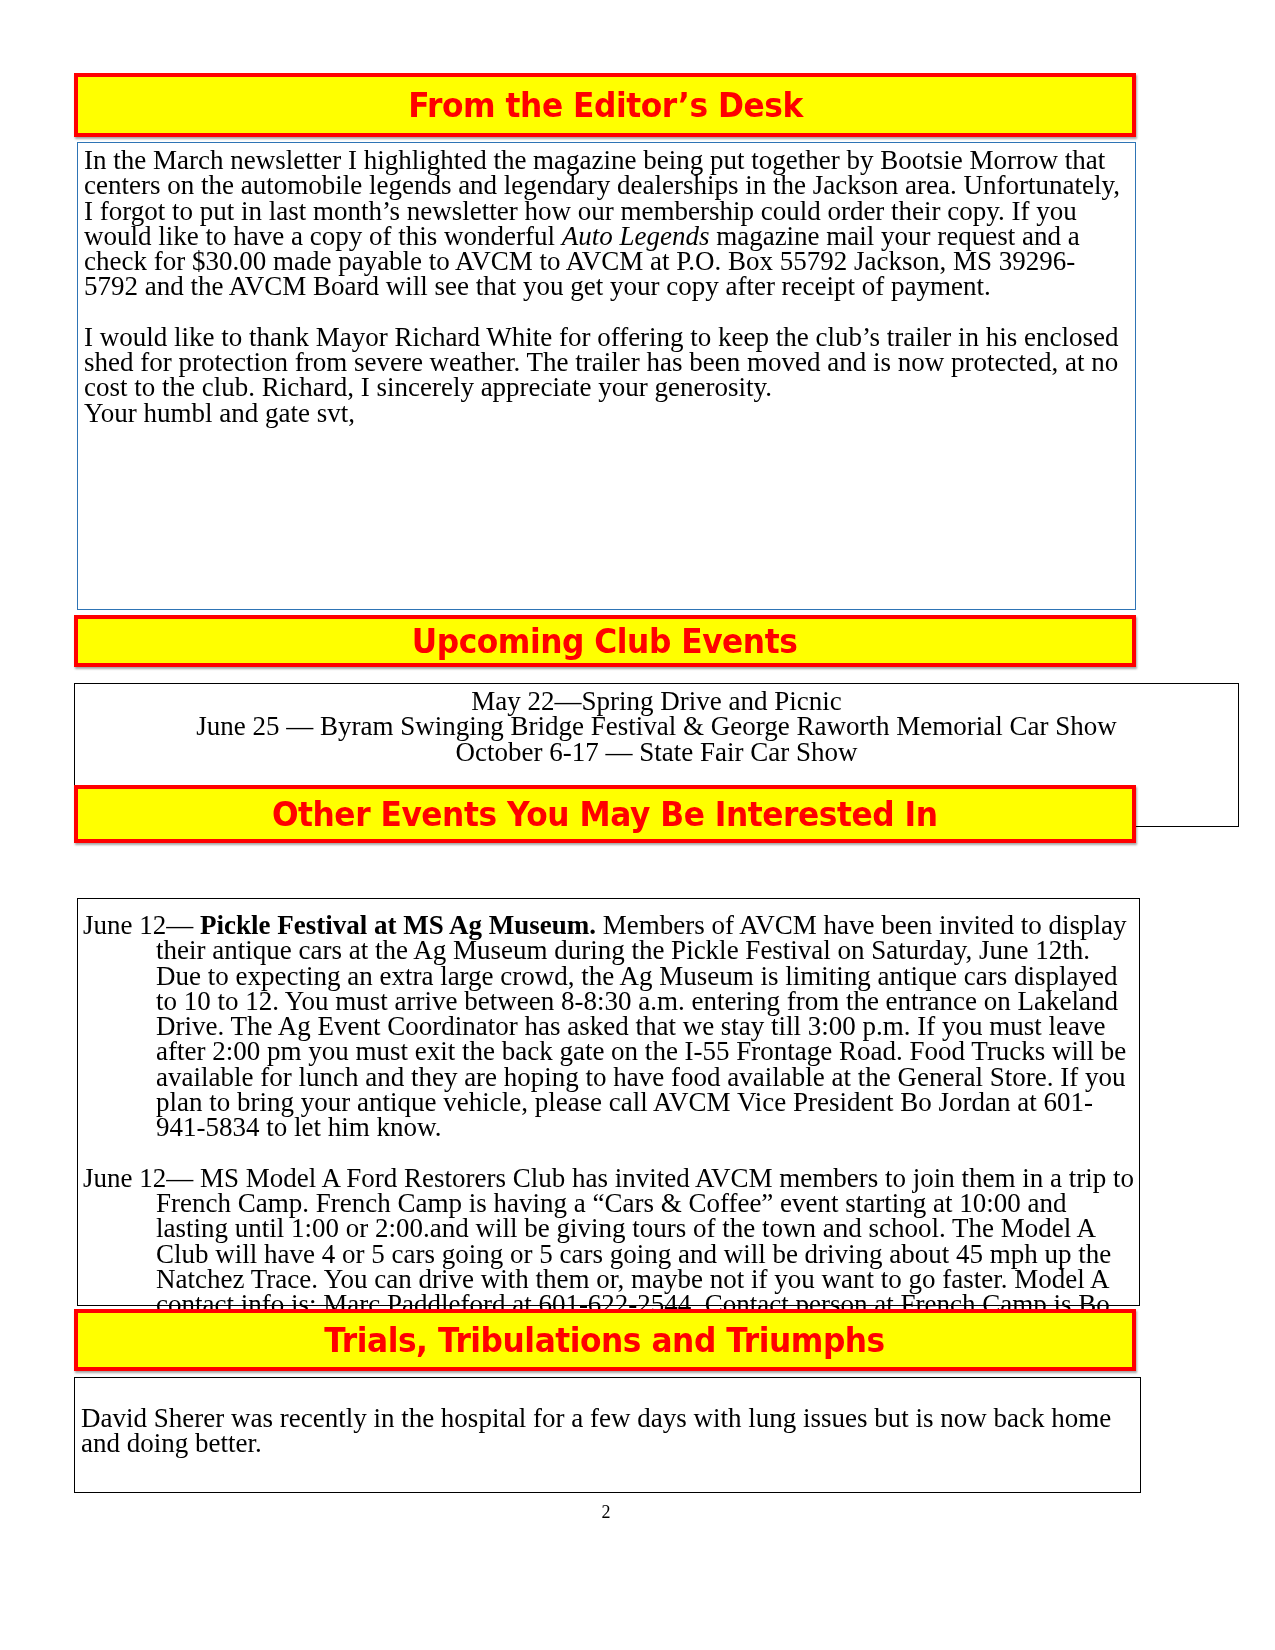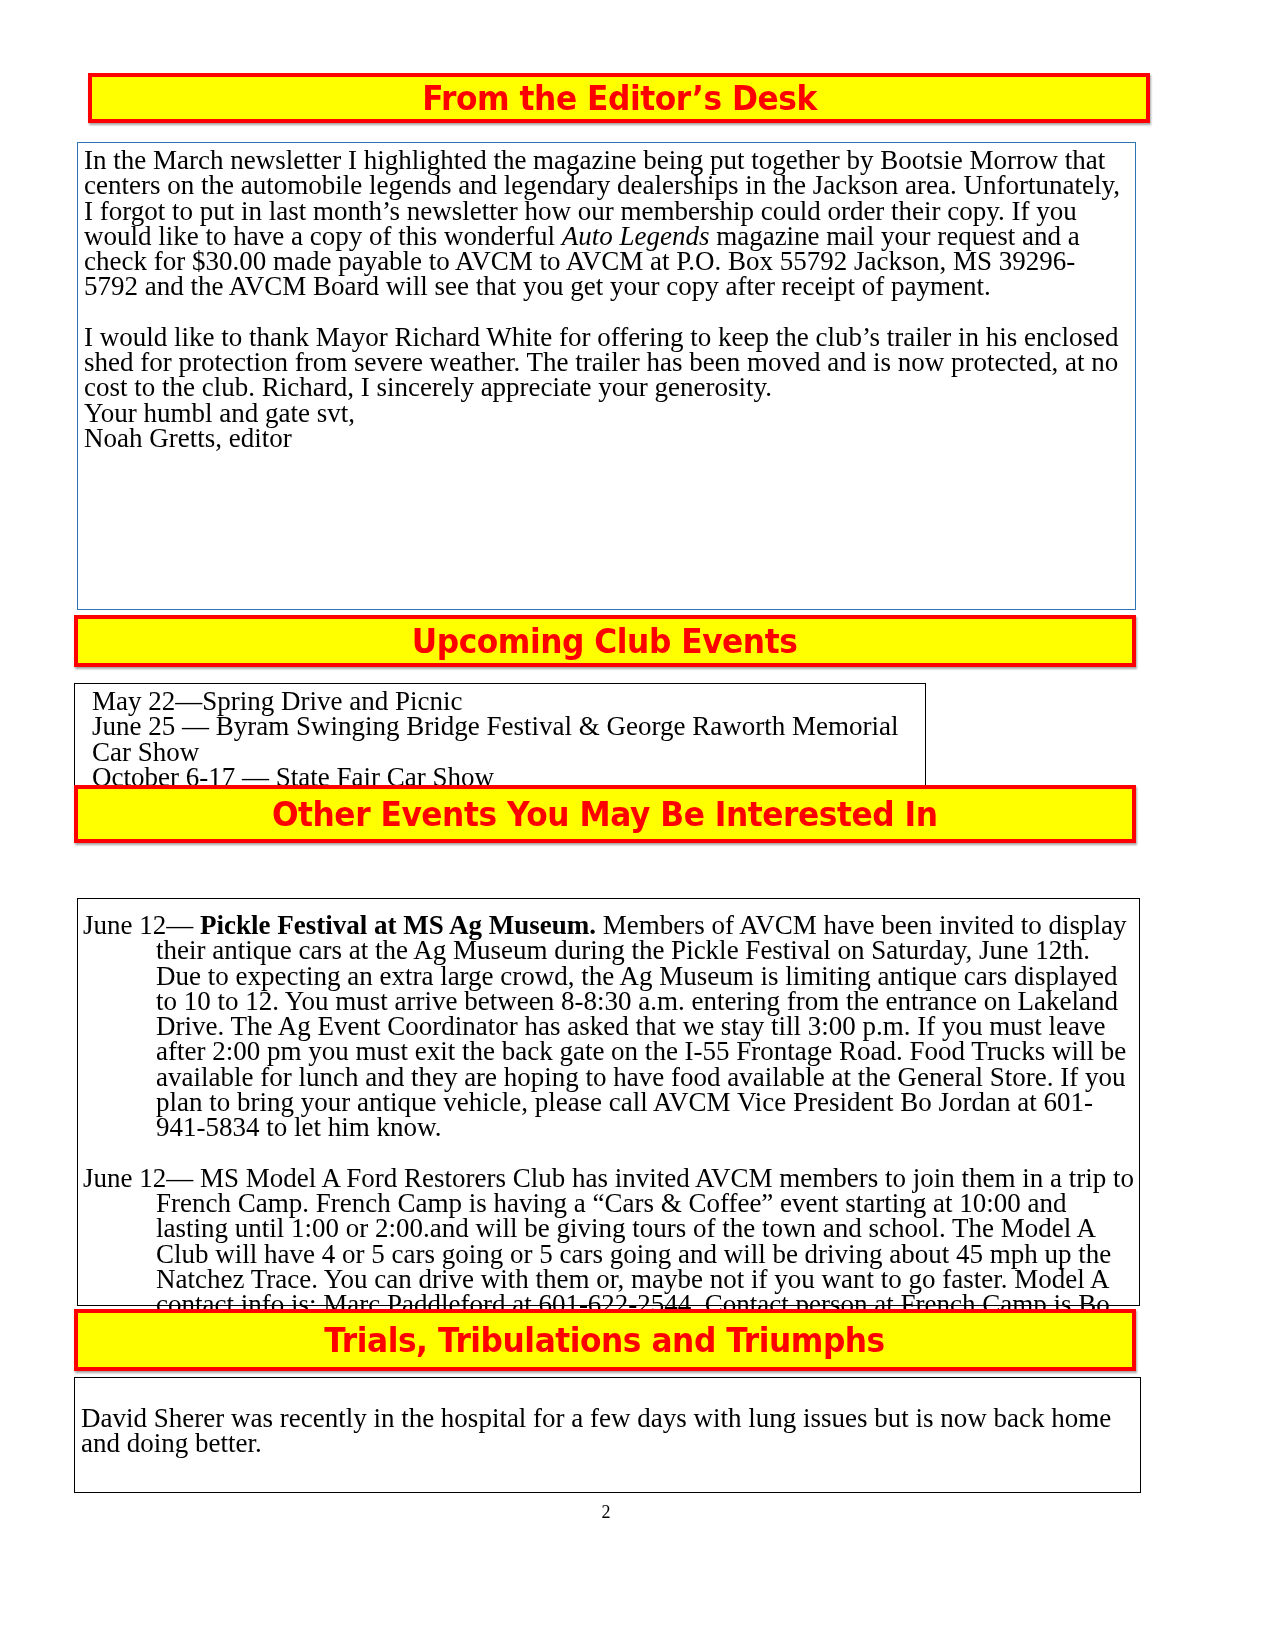--- a/index.html
+++ b/index.html
@@ -10,43 +10,42 @@
             display: flex; align-items: center; justify-content: center;
             box-shadow: 1px 2px 2px rgba(0,0,0,0.35); }
   .banner h2 { margin: 0; font-family: "DejaVu Sans", sans-serif; font-weight: bold;
                color: #ff0000; font-size: 34px; letter-spacing: -0.5px; transform: scaleX(0.92); }
   .box { position: absolute; box-sizing: border-box; background: #fff; }
   .box p { margin: 0; font-size: 27px; line-height: 25.3px; }
   .editor { left: 77px; top: 142px; width: 1059px; height: 468px; border: 1px solid #2e74b5;
             padding: 5px 6px; }
   .editor .gap { height: 25px; }
   .sig { margin-left: 641px; margin-top: 25px; }
-  .events { left: 74px; top: 683px; width: 852px; height: 144px; border: 1.5px solid #000;
-            padding: 5px 17px; }
+  .events { left: 74px; top: 683px; width: 1165px; height: 144px; border: 1.5px solid #000;
+            padding: 5px 17px; text-align: center; }
   .other { left: 77px; top: 898px; width: 1063px; height: 408px; border: 1.5px solid #000;
            padding: 14px 5px; }
   .hang { padding-left: 73px; text-indent: -73px; }
   .trials { left: 74px; top: 1377px; width: 1067px; height: 116px; border: 1.5px solid #000;
             padding: 28px 18px 0 6px; }
   .center-bold { text-align: center; font-weight: bold; }
   .pagenum { position: absolute; top: 1502px; left: 0; width: 1212px; text-align: center;
              font-size: 18px; }
 </style>
 </head>
 <body>
 
-<div class="banner" style="top:73px;height:50px;margin-left:14px;">
+<div class="banner" style="top:73px;height:64px;">
   <h2>From the Editor’s Desk</h2>
 </div>
 <div class="box editor">
   <p><span>In the March newsletter I highlighted the magazine being put together by Bootsie Morrow that centers on the automobile legends and legendary dealerships in the Jackson area.  Unfortunately, I forgot to put in last month’s newsletter how our membership could order their copy.  If you would like to have a copy of this wonderful </span><i>Auto Legends</i><span> magazine mail your request and a check for $30.00 made payable to AVCM to AVCM at P.O. Box 55792  Jackson, MS 39296-5792 and the AVCM Board will see that you get your copy after receipt of payment.</span></p>
   <div class="gap"></div>
   <p>I would like to thank Mayor Richard White for offering to keep the club’s trailer in his enclosed shed for protection from severe weather.  The trailer has been moved and is now protected, at no cost to the club.  Richard, I sincerely appreciate your generosity.</p>
   <p class="sig">Your humbl and gate svt,</p>
-  <p class="sig" style="margin-top:0">Noah Gretts, editor</p>
 </div>
 
 <div class="banner" style="top:615px;height:52px;">
   <h2>Upcoming Club Events</h2>
 </div>
 <div class="box events">
   <p>May 22—Spring Drive and Picnic</p>
   <p>June 25 — Byram Swinging Bridge Festival &amp; George Raworth Memorial Car Show</p>
   <p>October 6-17 — State Fair Car Show</p>
 </div>

